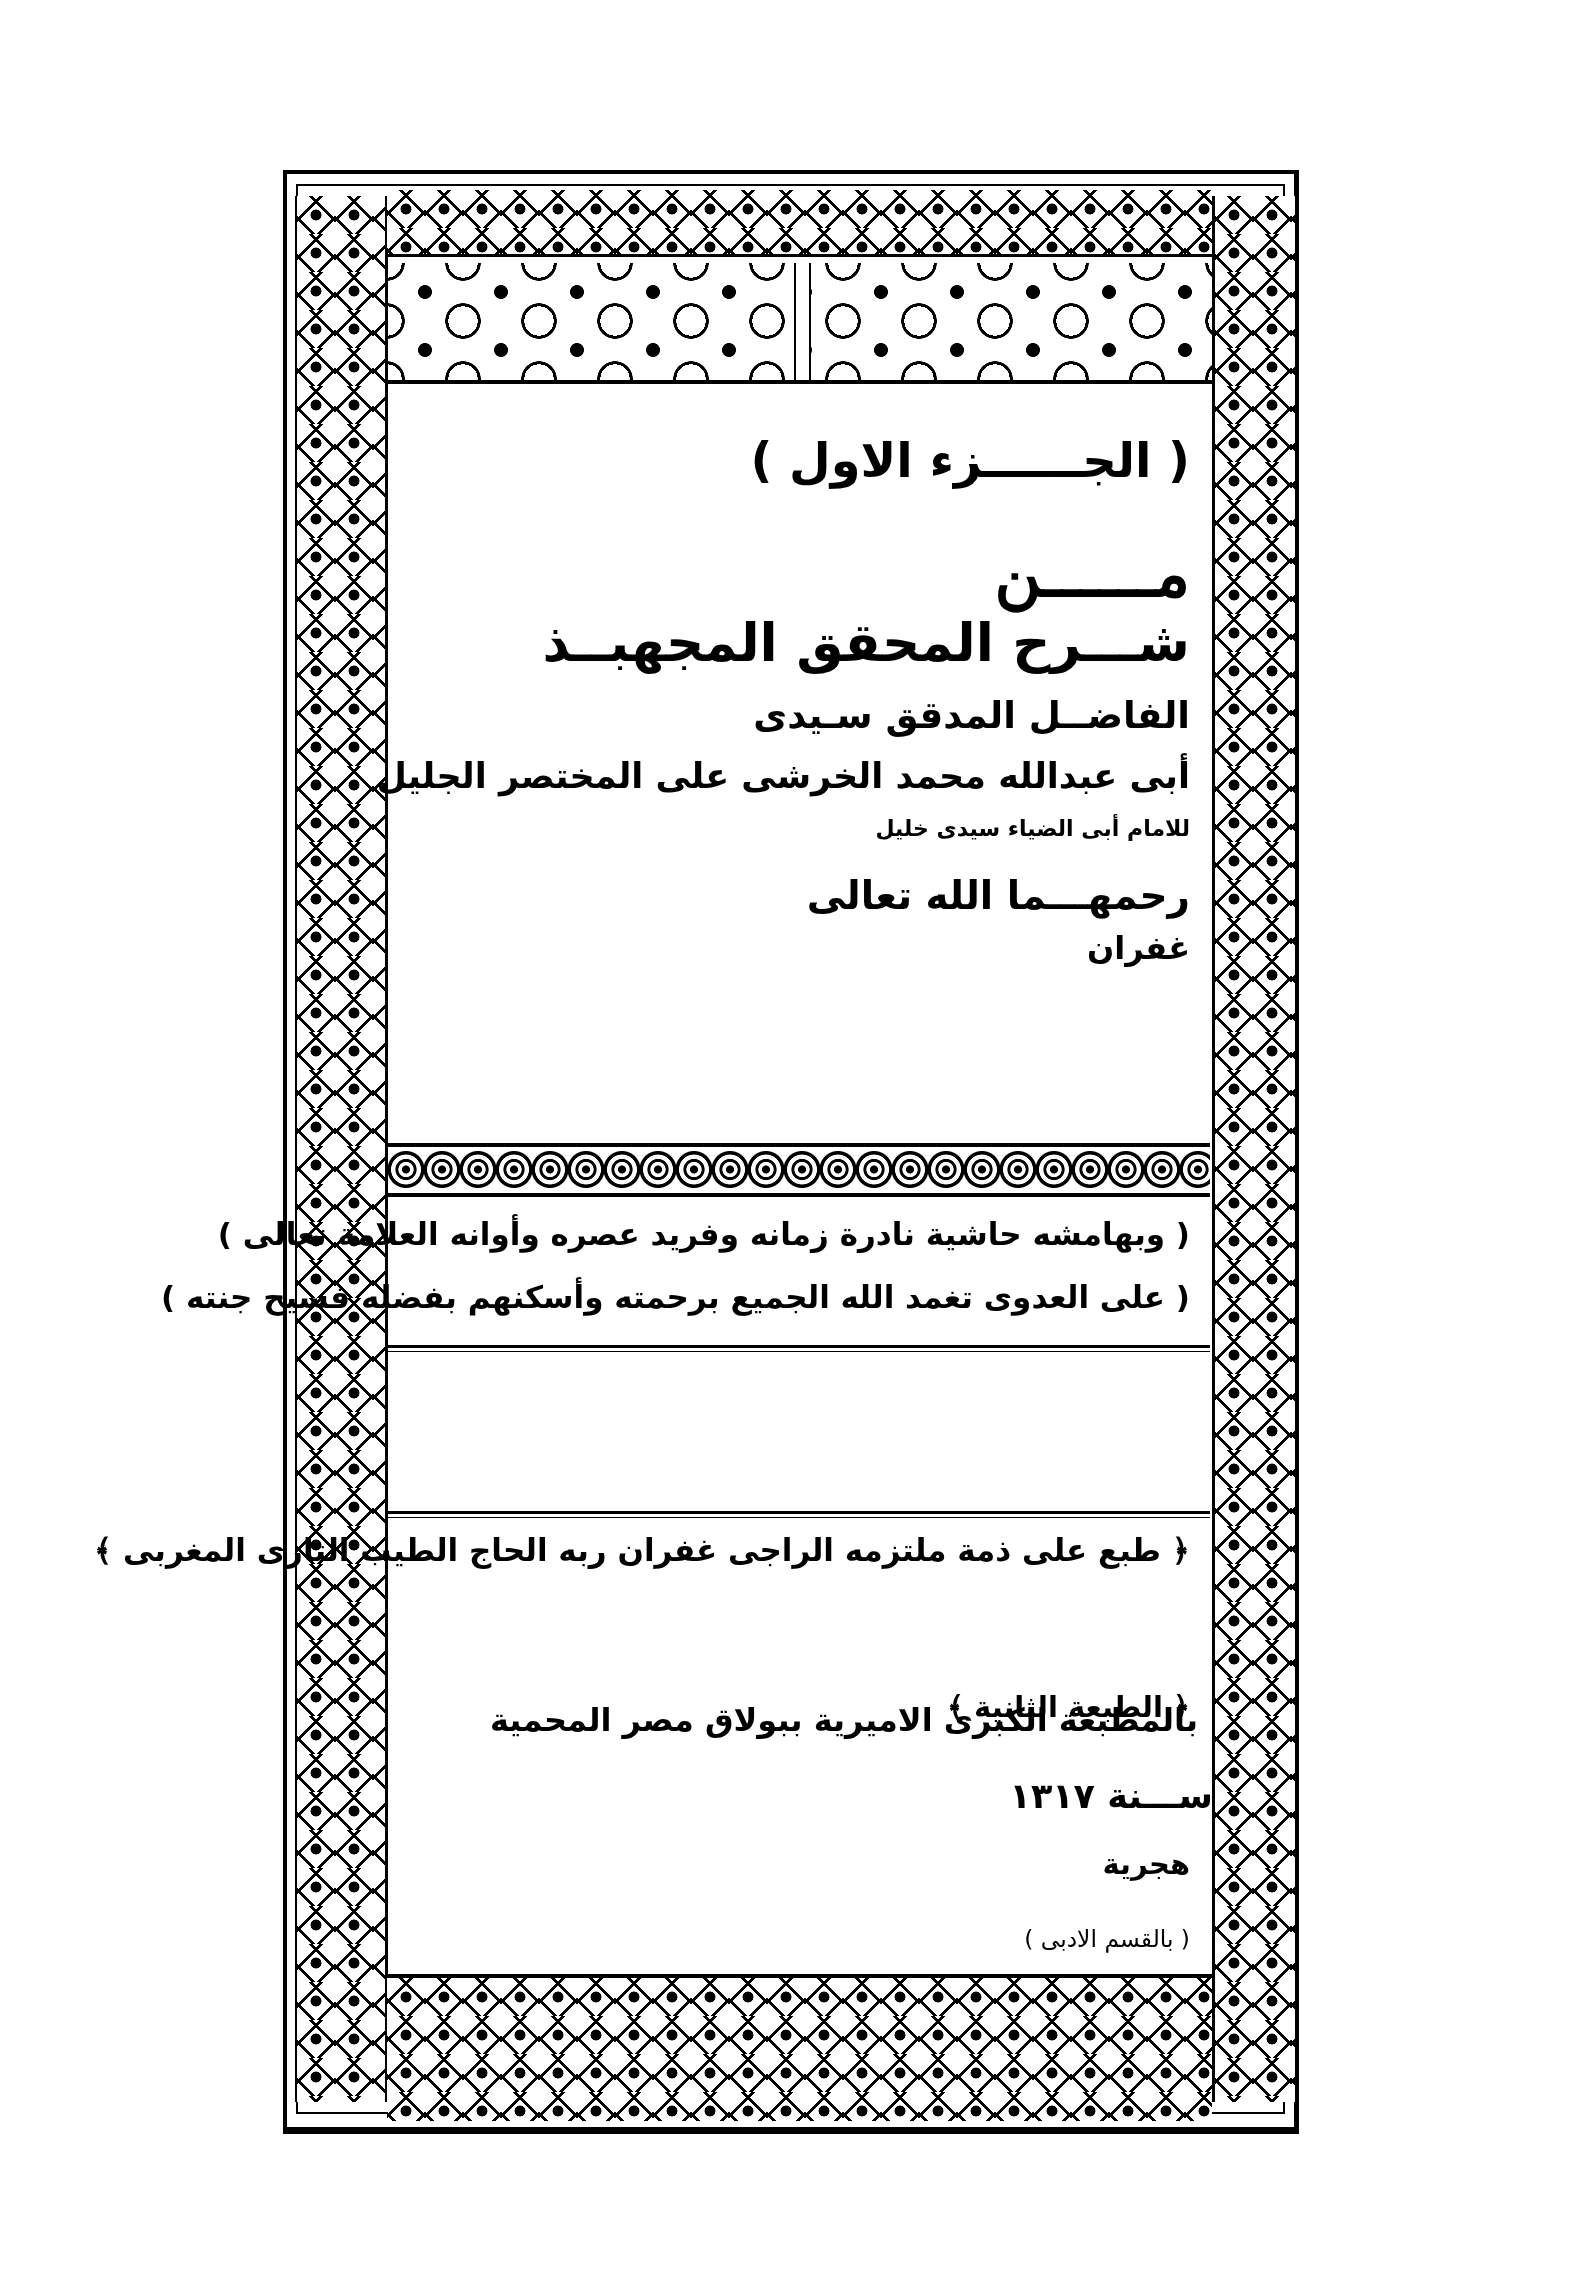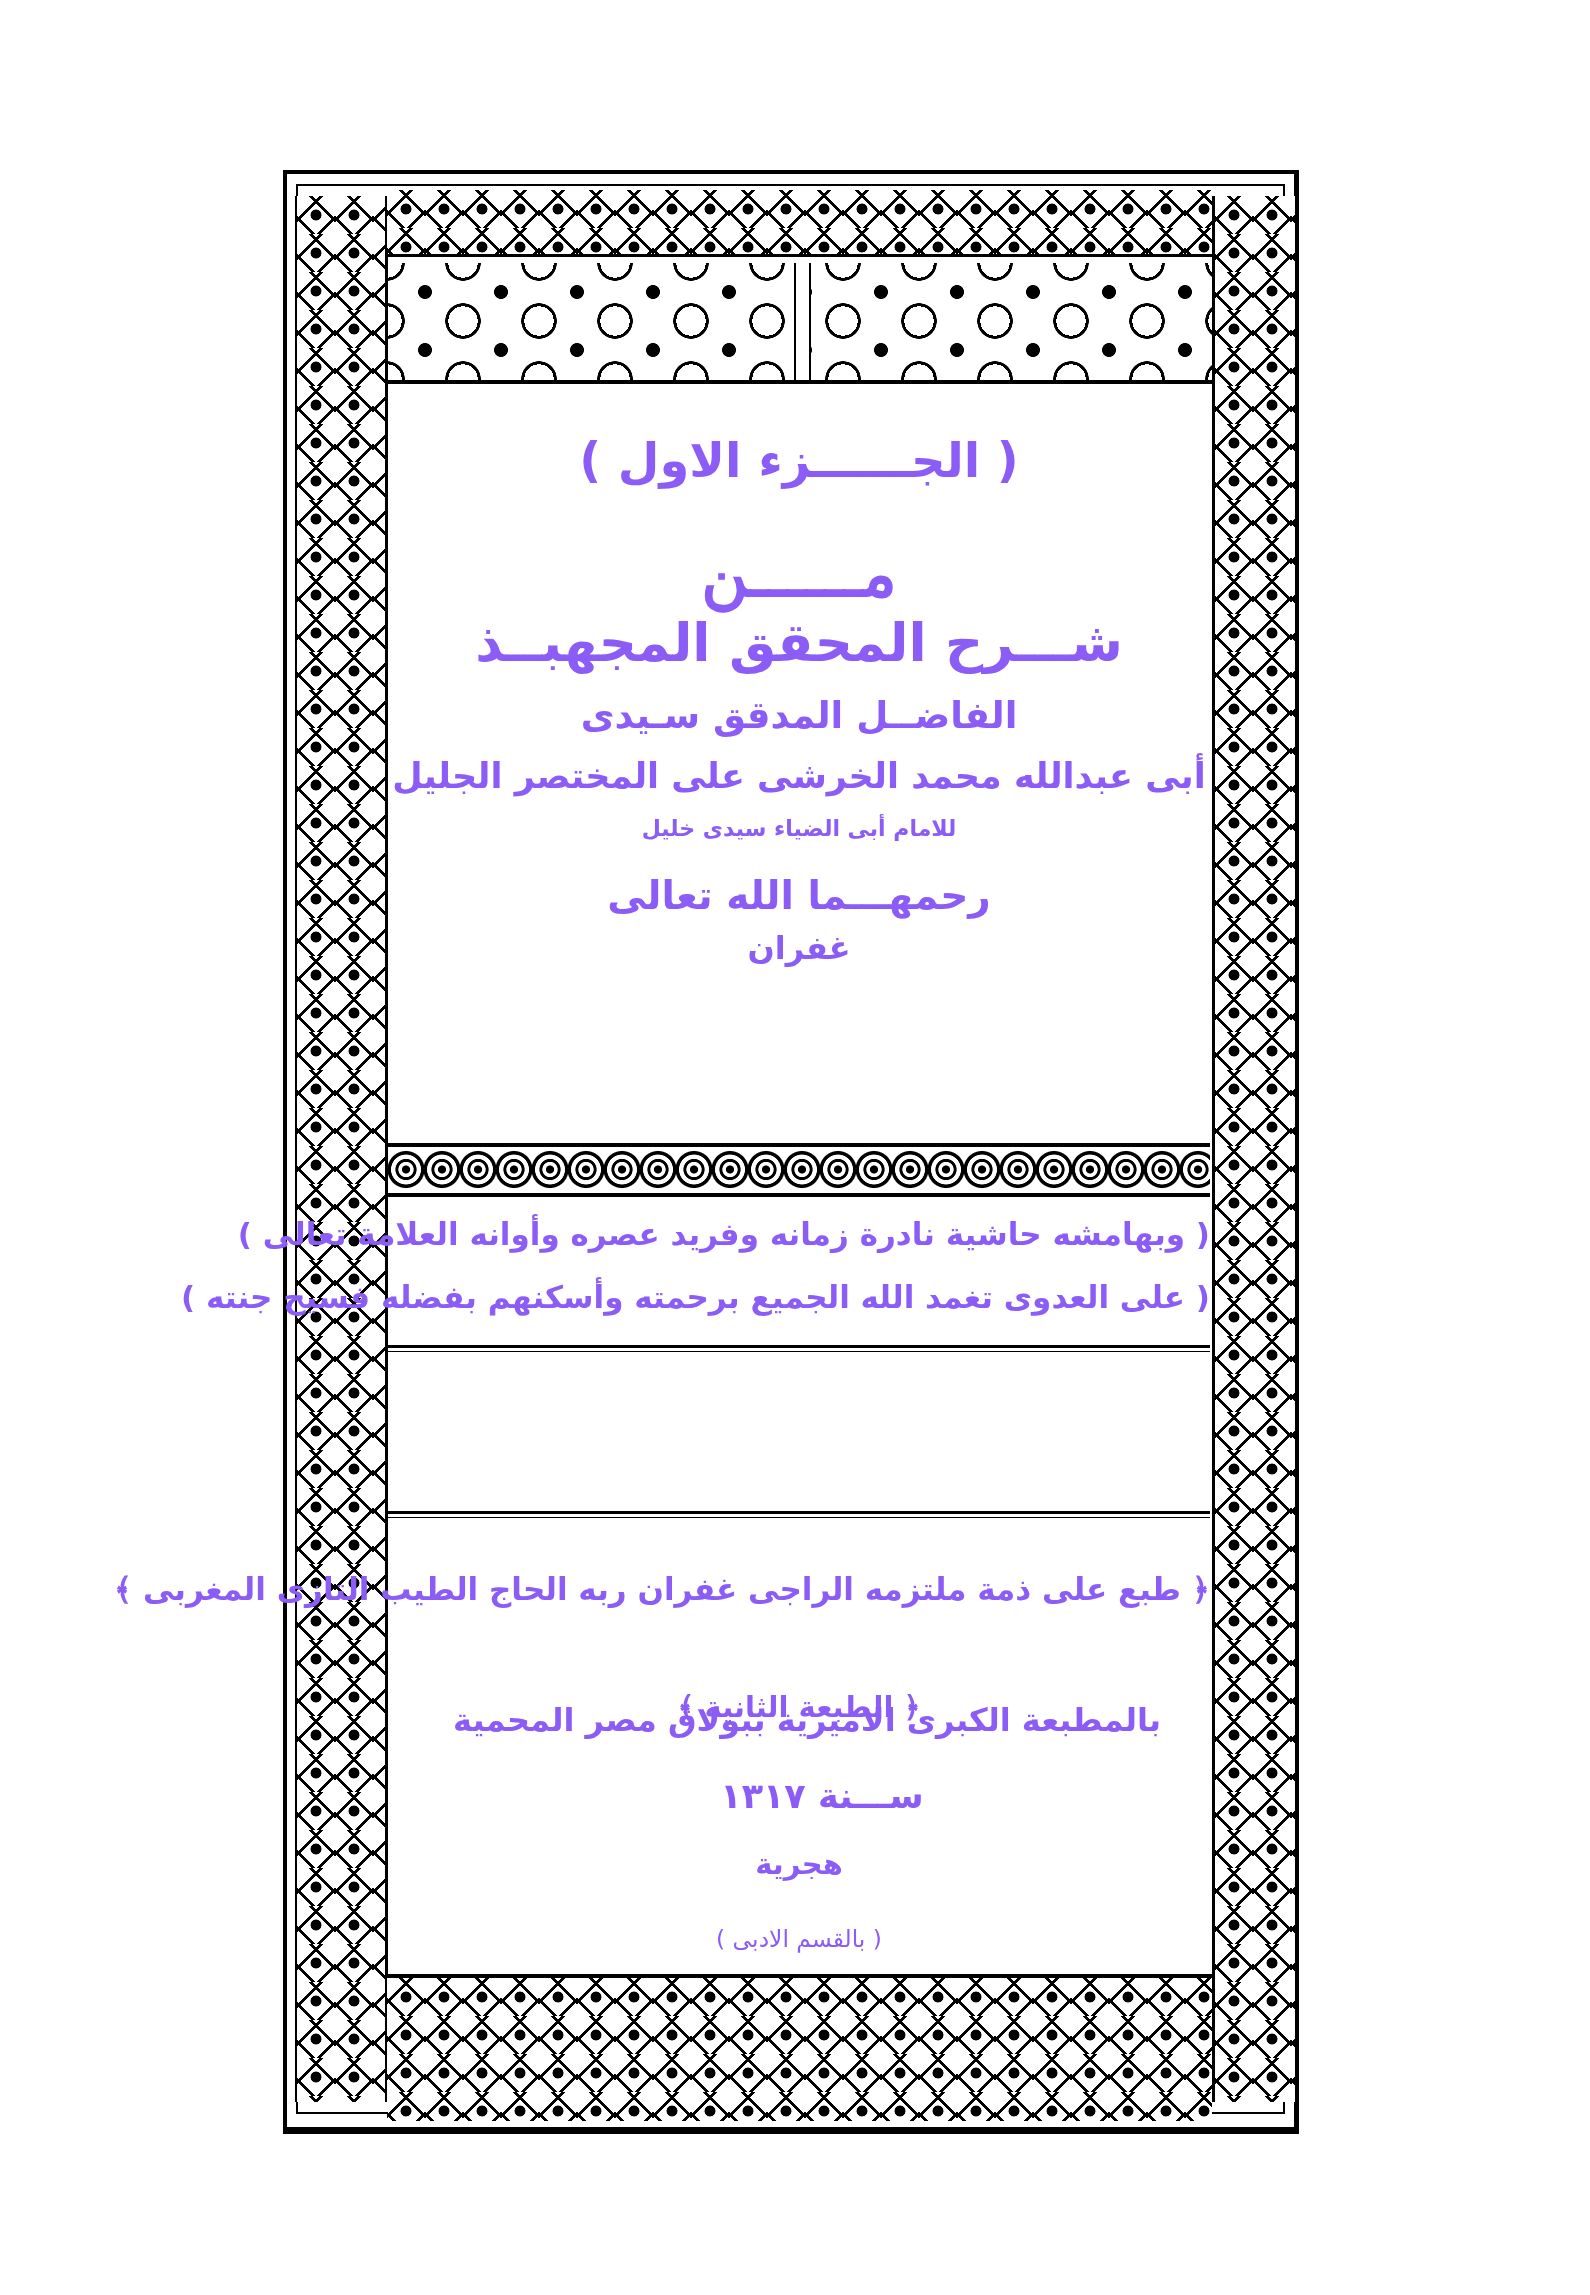--- a/index.html
+++ b/index.html
@@ -35,33 +35,33 @@
   
   .ring-band { position:absolute; left:388px; top:1143px; width:822px; height:54px;
     border-top:4.4px solid #000; border-bottom:4.4px solid #000; box-sizing:border-box;
     background-image:
       radial-gradient(circle at 50% 50%, #000 0 3.7px, #fff 4.4px 7.3px, #000 8px 10.2px, #fff 11px 14.6px, #000 15.3px 18px, transparent 19px);
     background-size:36px 45px; }
 
   .hline { position:absolute; left:388px; width:822px; border-top:3.7px solid #000; border-bottom:1.5px solid #000; height:2.9px; }
 
   
-  .txt { position:absolute; left:388px; width:822px; text-align:center; direction:rtl; white-space:nowrap;
-         font-family:"DejaVu Sans", sans-serif; font-weight:bold; color:#8b5cf6; }
+  .txt { position:absolute; left:368px; width:822px; text-align:right; direction:rtl; white-space:nowrap;
+         font-family:"DejaVu Sans", sans-serif; font-weight:bold; color:#000000; }
   .t-part   { top:432px;  font-size:48px; }
   .t-min    { top:537px;  font-size:64px;font-family:Liberation Serif, serif; }
   .t-title  { top:612px;  font-size:53px; }
   .t-l1     { top:694px;  font-size:37px; }
   .t-l2     { top:756px; font-size:35px; }
   .t-l3     { top:816px; font-size:22px; }
   .t-l4     { top:873px; font-size:39px; }
   .t-amen   { top:929px; font-size:32px; }
   .t-mar1   { top:1216px; font-size:31px; }
   .t-mar2   { top:1279px; font-size:31px; }
-  .t-printed{ top:1513px; font-size:31px;margin-top:39px; }
+  .t-printed{ top:1513px; font-size:31px; }
   .t-edition{ top:1646px; font-size:29px;margin-top:44px; }
   .t-press  { top:1701px; font-size:32px;padding-left:8px; }
   .t-year   { top:1776px; font-size:35px;margin-left:23px; }
   .t-hijri  { top:1847px; font-size:29px; }
   .t-section{ top:1925px; font-size:23.4px; font-weight:normal; }
 </style>
 </head>
 <body>
 
 <div class="frame">

